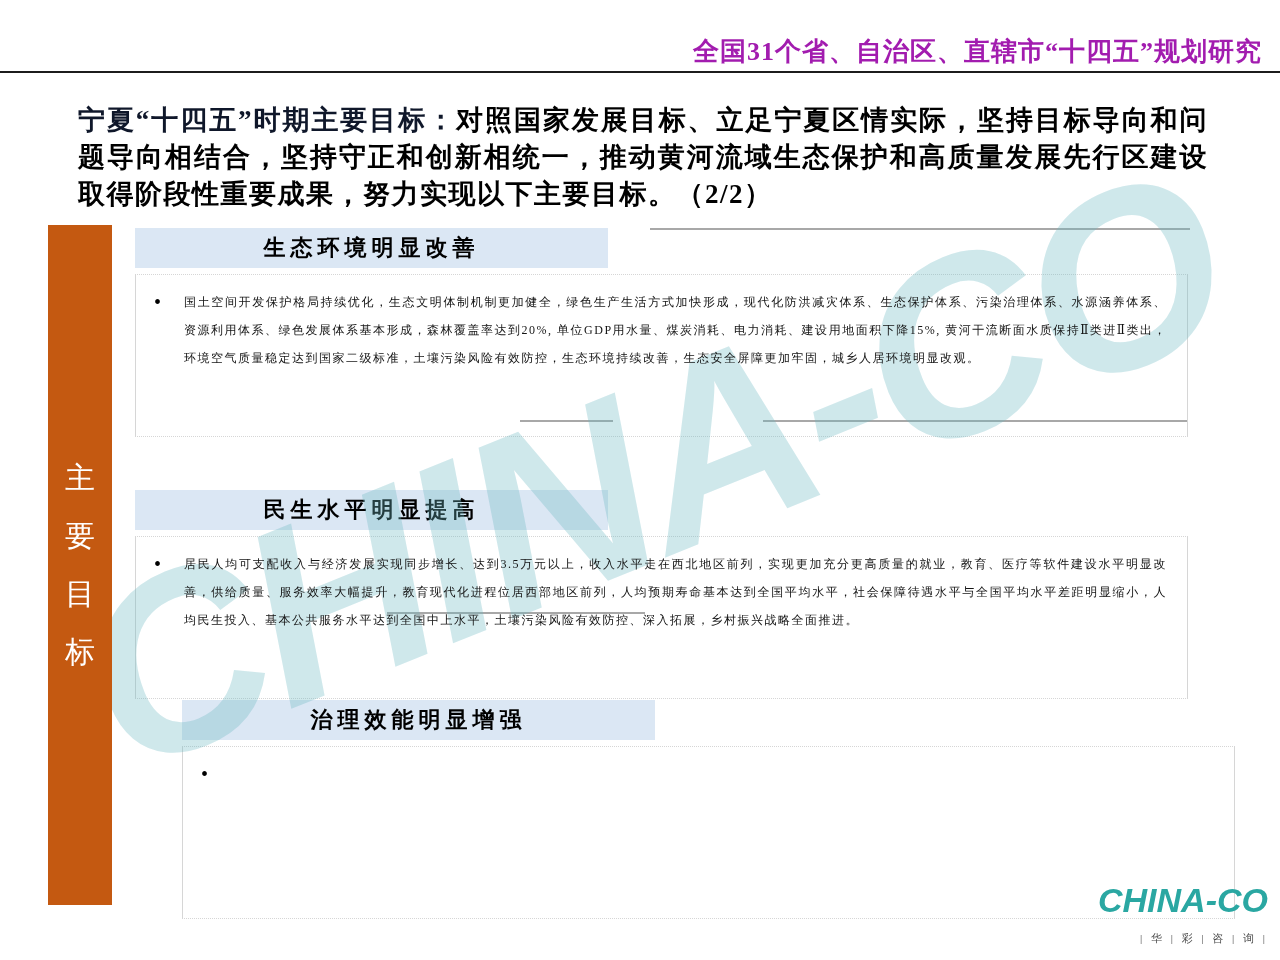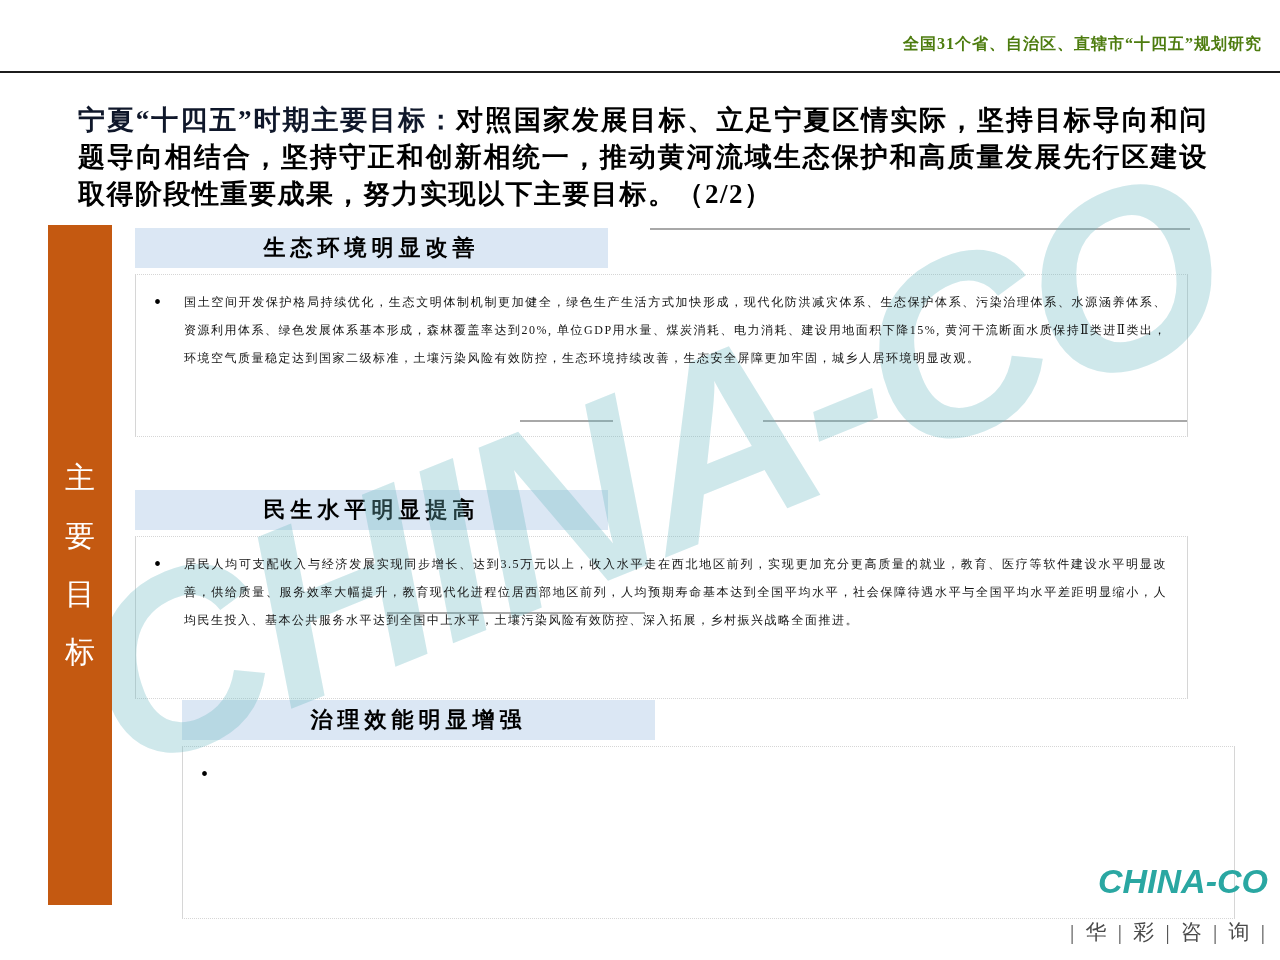--- a/index.html
+++ b/index.html
@@ -3,21 +3,21 @@
 <meta charset="utf-8">
 <style>
   html,body{margin:0;padding:0;background:#e8e8e8;}
   .page{
     position:relative;width:1280px;height:960px;margin:0 auto;background:#ffffff;
     overflow:hidden;font-family:"Liberation Serif","DejaVu Serif",serif;color:#111;
   }
   
   .top-header{
     position:absolute;top:34px;right:18px;z-index:3;
-    font-size:16px;font-weight:bold;letter-spacing:1px;color:#4d7c0f;
+    font-size:26px;font-weight:bold;letter-spacing:1px;color:#a21caf;
   }
   .top-rule{position:absolute;top:71px;left:0;width:1280px;height:2px;background:#1c1c1c;z-index:3;}
   
   .intro{
     position:absolute;left:78px;top:102px;width:1130px;z-index:3;
     font-size:27px;line-height:37px;font-weight:bold;letter-spacing:1.5px;
     text-align:justify;color:#000;
   }
   .intro .hl{color:#0f172a;}
   
@@ -70,21 +70,21 @@
   #sec2{top:490px;} #sec2 .box{height:163px;}
   #sec3{top:700px;margin-left:47px;} #sec3 .box{height:173px;}
   
   .logo{position:absolute;right:12px;bottom:14px;z-index:3;text-align:right;}
   .logo .brand{
     font-family:"Liberation Sans","DejaVu Sans",sans-serif;
     font-style:italic;font-weight:800;font-size:34px;letter-spacing:0px;
     color:#2AA7A2;line-height:1;
   }
   .logo .subtext{
-    margin-top:20px;font-size:21px;letter-spacing:3px;color:#4a4a4a;
+    margin-top:14px;font-size:11px;letter-spacing:3px;color:#4a4a4a;
   }
 </style>
 </head>
 <body>
 
 <div class="page">
 
   <div class="top-header">全国31个省、自治区、直辖市“十四五”规划研究</div>
   <div class="top-rule"></div>
 

